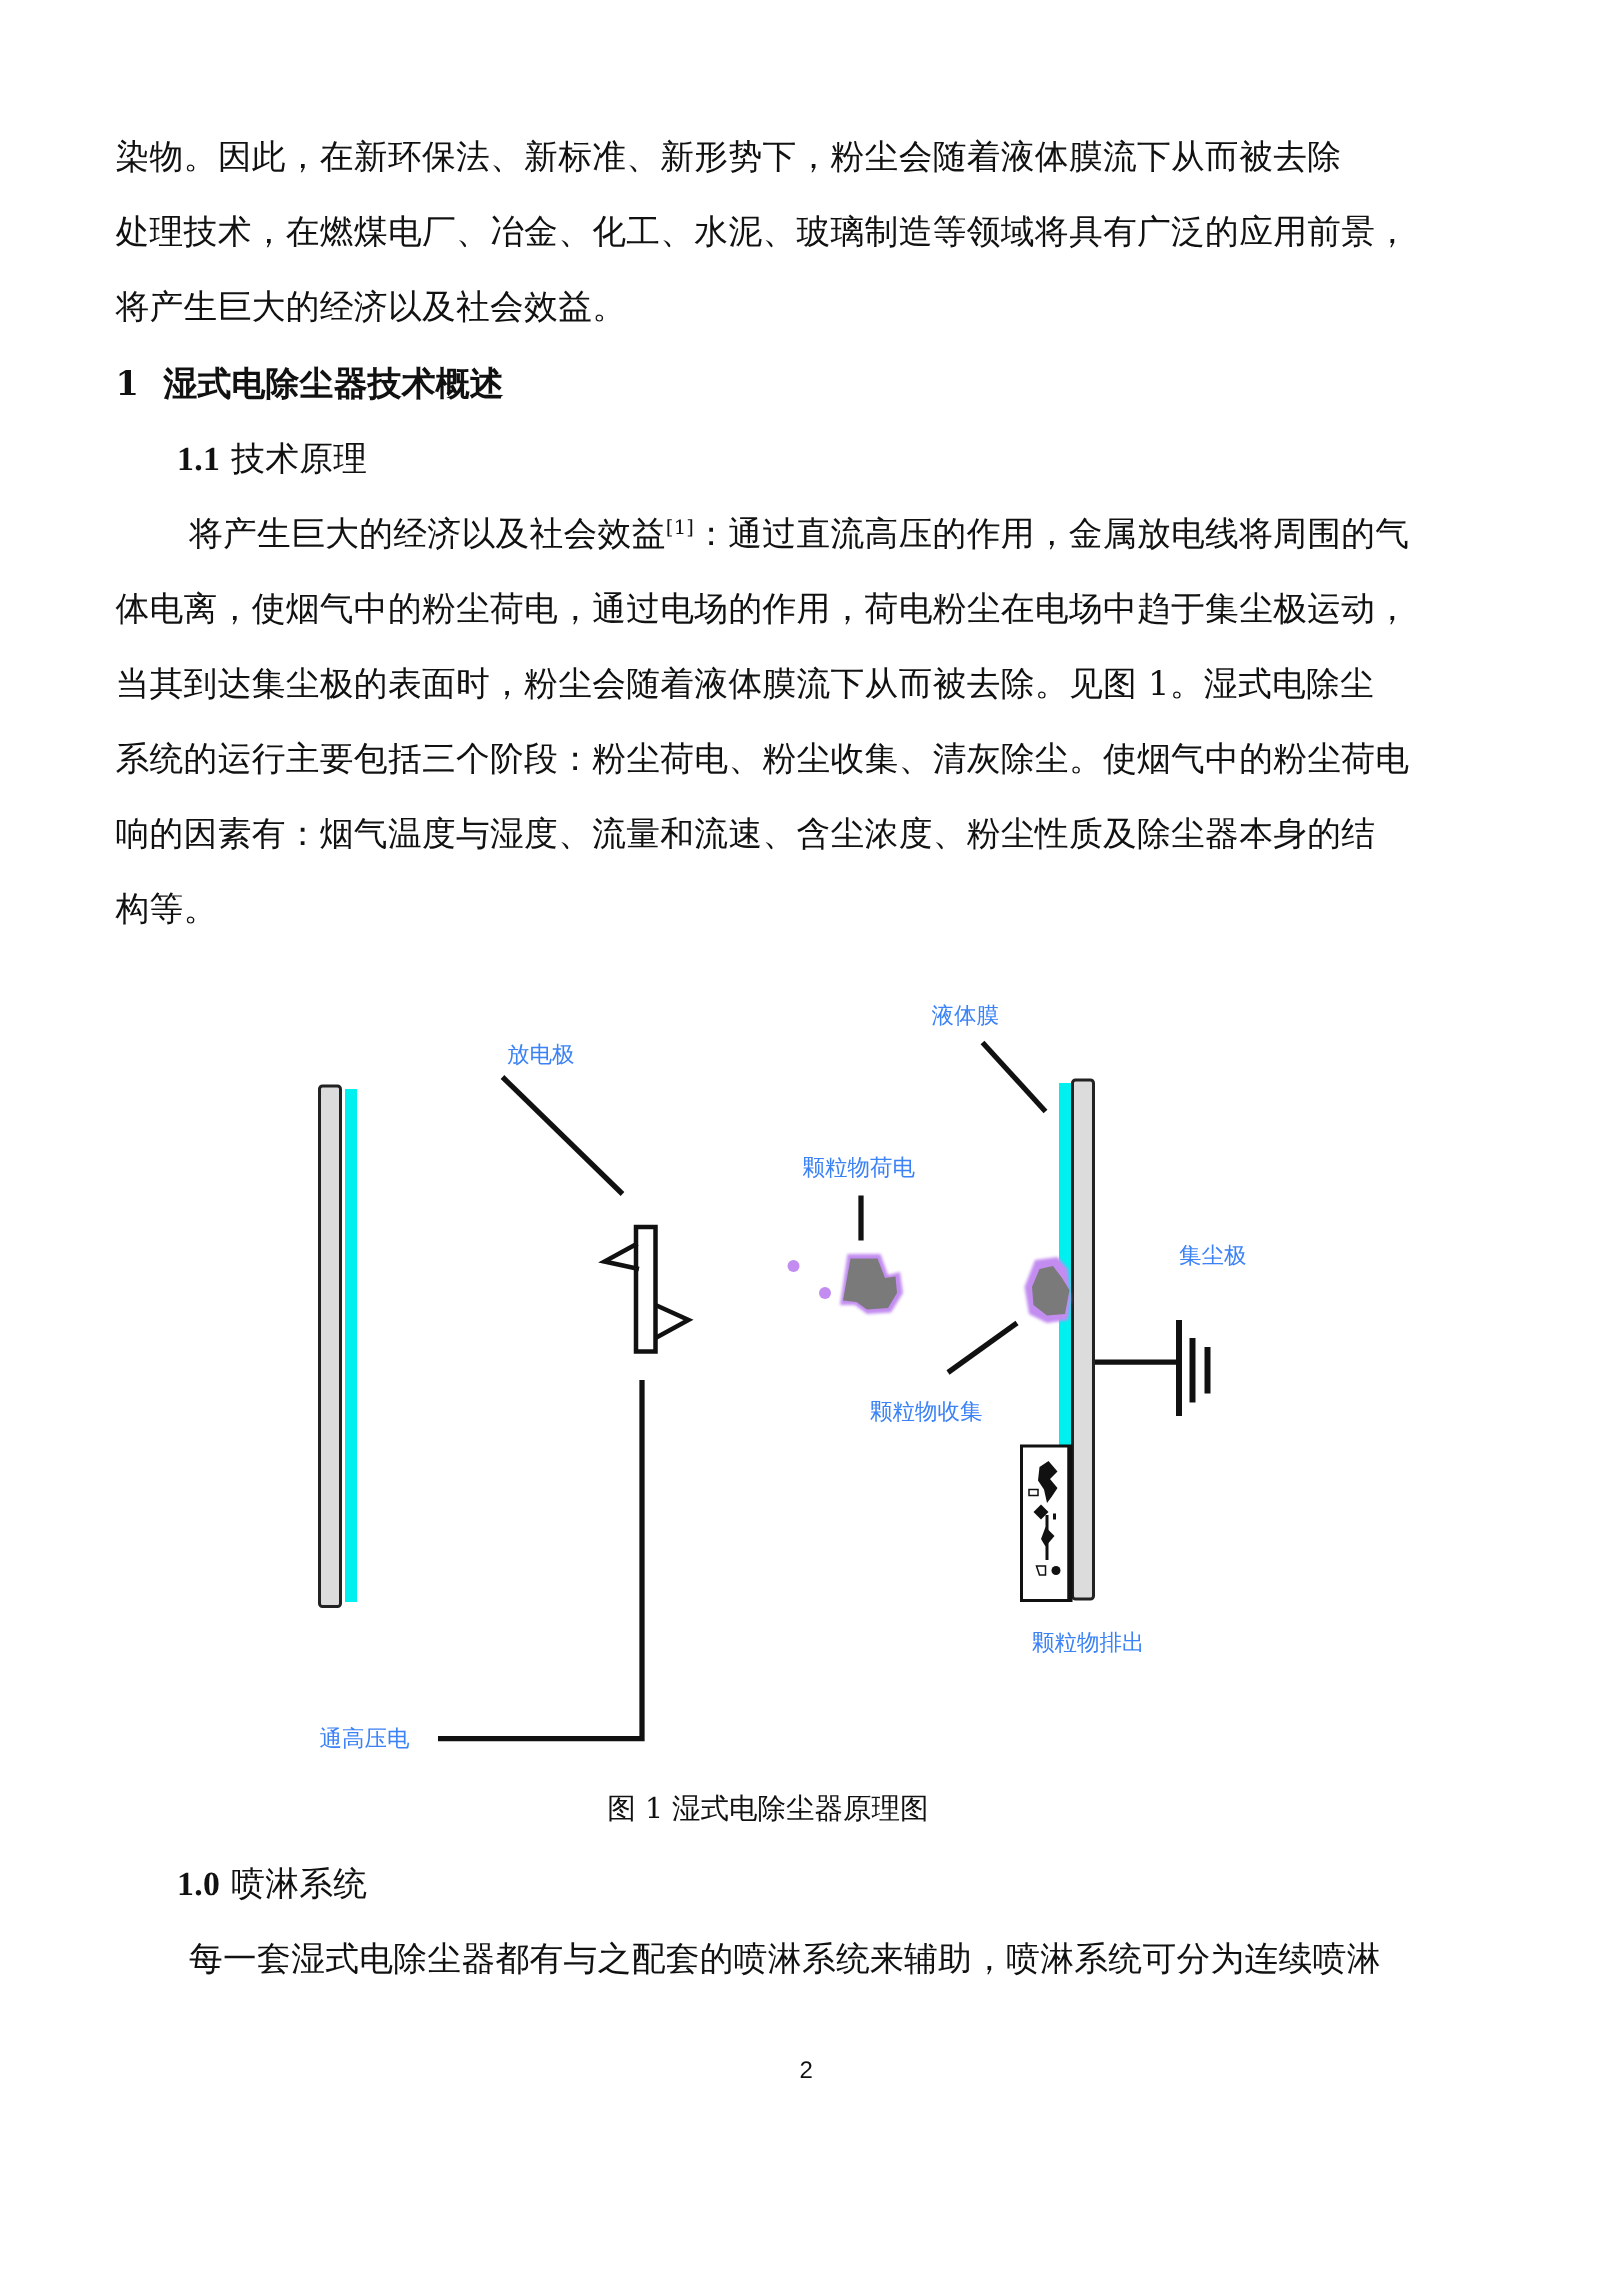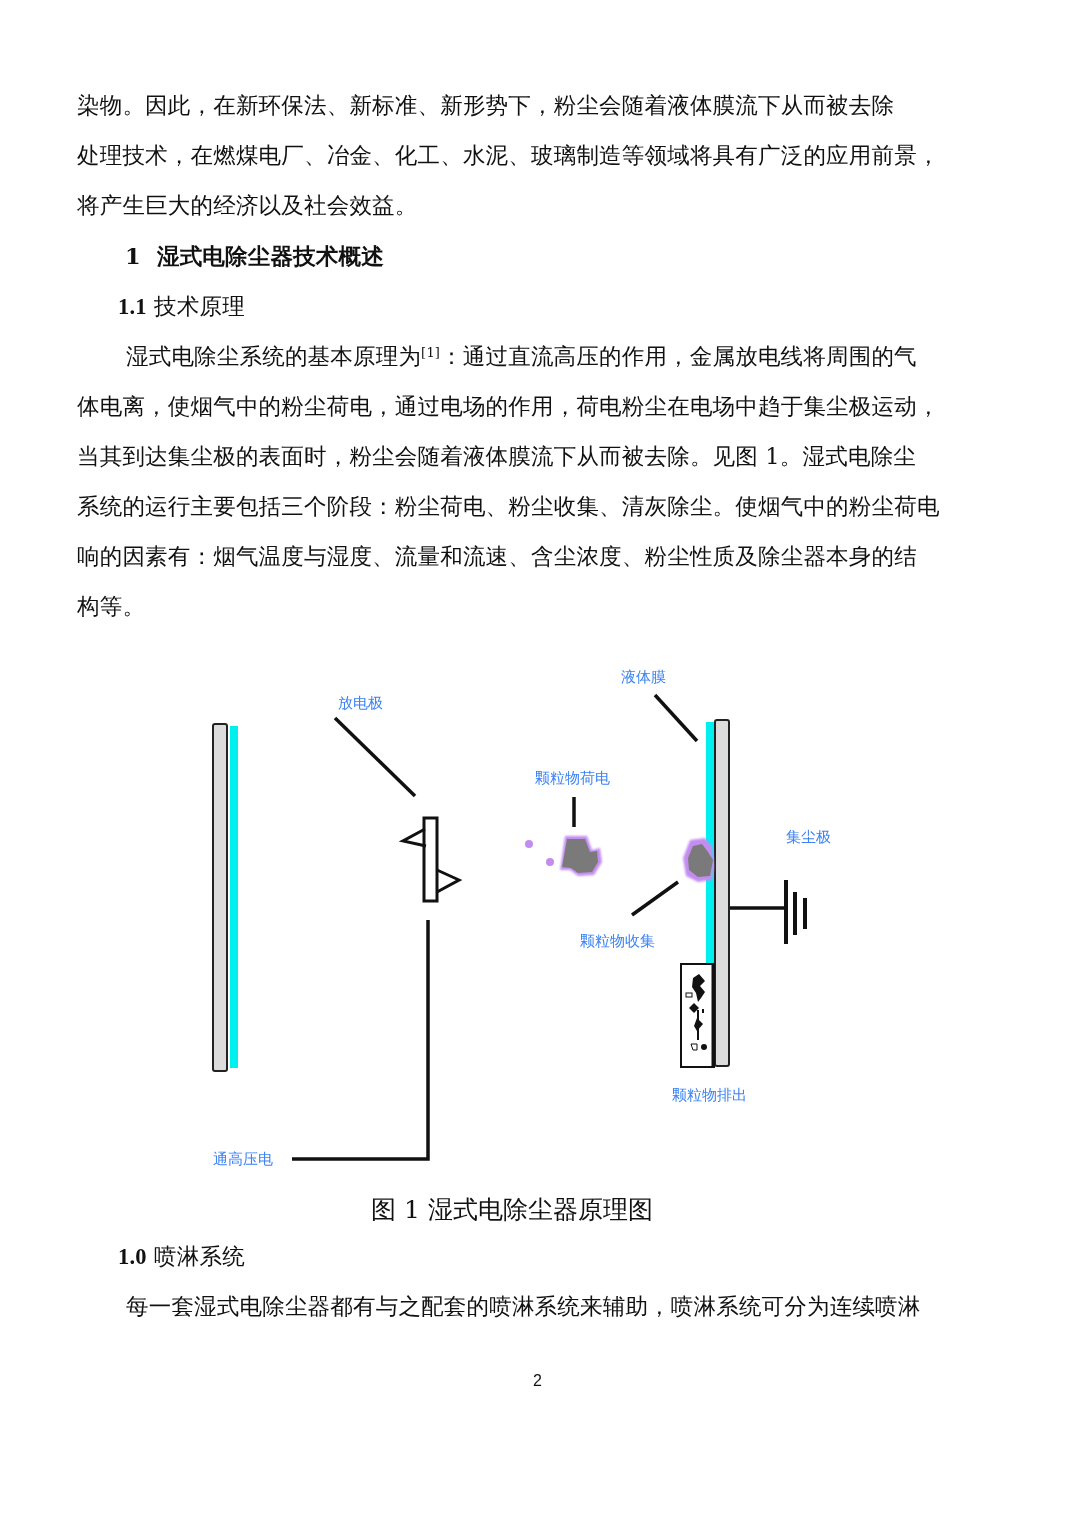--- a/index.html
+++ b/index.html
@@ -3,44 +3,44 @@
 <meta charset="utf-8">
 <style>
   html, body { margin:0; padding:0; background:#ffffff; }
   body { width:1075px; height:1518px; position:relative; overflow:hidden;
          font-family:"DejaVu Serif","Liberation Serif",serif; color:#111; }
   .line { position:absolute; left:77px; font-size:22.5px; line-height:30px; white-space:nowrap; letter-spacing:0.2px; }
   .indent { left:126px; }
   .heading { font-weight:bold; }
   .sub-num { font-weight:bold; font-family:"Liberation Serif",serif;margin-left:41px; }
   sup { font-size:13px; vertical-align:top; position:relative; top:-3px; }
-  .caption { position:absolute; left:0; width:1024px; text-align:center; font-size:25px; top:1193px; }
+  .caption { position:absolute; left:0; width:1024px; text-align:center; font-size:19px; top:1193px; }
   .page-num { position:absolute; left:0; width:1075px; text-align:center; font-size:16px; top:1372px; font-family:"Liberation Sans",sans-serif; }
   .diagram { position:absolute; left:0; top:0; width:1075px; height:1518px; pointer-events:none; }
   .dlabel { position:absolute; font-family:"DejaVu Sans","Liberation Sans",sans-serif; font-size:15px; color:#3b82f6; white-space:nowrap; }
 </style>
 </head>
 <body>
 
 <div class="line" style="top:90px;">染物。因此，在新环保法、新标准、新形势下，粉尘会随着液体膜流下从而被去除</div>
 <div class="line" style="top:140px;">处理技术，在燃煤电厂、冶金、化工、水泥、玻璃制造等领域将具有广泛的应用前景，</div>
 <div class="line" style="top:190px;">将产生巨大的经济以及社会效益。</div>
 
-<div class="line heading" style="top:241px;margin-left:48px;">
+<div class="line heading" style="top:241px;">
   <span>1</span>&nbsp;
   <span>湿式电除尘器技术概述</span>
 </div>
 
 <div class="line" style="top:291px;">
   <span class="sub-num">1.1</span>
   <span>技术原理</span>
 </div>
 
 <div class="line indent" style="top:341px;">
-  <span>湿式电除尘系统的基本原理为</span><sup>[1]</sup><span>：通过直流高压的作用，金属放电线将周围的气</span>
+  <span>将产生巨大的经济以及社会效益</span><sup>[1]</sup><span>：通过直流高压的作用，金属放电线将周围的气</span>
 </div>
 <div class="line" style="top:391px;">体电离，使烟气中的粉尘荷电，通过电场的作用，荷电粉尘在电场中趋于集尘极运动，</div>
 <div class="line" style="top:441px;">当其到达集尘极的表面时，粉尘会随着液体膜流下从而被去除。见图 1。湿式电除尘</div>
 <div class="line" style="top:491px;">系统的运行主要包括三个阶段：粉尘荷电、粉尘收集、清灰除尘。使烟气中的粉尘荷电</div>
 <div class="line" style="top:541px;">响的因素有：烟气温度与湿度、流量和流速、含尘浓度、粉尘性质及除尘器本身的结</div>
 <div class="line" style="top:591px;">构等。</div>
 
 <svg class="diagram" viewBox="0 0 1075 1518" width="1075" height="1518">
   <defs>
     <filter id="glow" x="-30%" y="-30%" width="160%" height="160%">
@@ -101,21 +101,21 @@
     <circle cx="704" cy="1047" r="3" fill="#111"></circle>
     <path d="M691,1044 L697,1044 L697,1050 L693,1050 Z" fill="none" stroke="#111" stroke-width="1"></path>
   </g>
 </svg>
 
 <div class="dlabel" style="left:300px; top:694px;margin-left:38px;">放电极</div>
 <div class="dlabel" style="left:621px; top:668px;">液体膜</div>
 <div class="dlabel" style="left:535px; top:769px;">颗粒物荷电</div>
 <div class="dlabel" style="left:786px; top:828px;text-align:right;">集尘极</div>
 <div class="dlabel" style="left:580px; top:932px;">颗粒物收集</div>
-<div class="dlabel" style="left:672px; top:1086px;">颗粒物排出</div>
+<div class="dlabel" style="left:688px; top:1086px;">颗粒物排出</div>
 <div class="dlabel" style="left:213px; top:1150px;">通高压电</div>
 
 <div class="caption">图 1  湿式电除尘器原理图</div>
 
 <div class="line" style="top:1241px;">
   <span class="sub-num">1.0</span>
   <span>喷淋系统</span>
 </div>
 
 <div class="line indent" style="top:1291px;">每一套湿式电除尘器都有与之配套的喷淋系统来辅助，喷淋系统可分为连续喷淋</div>

